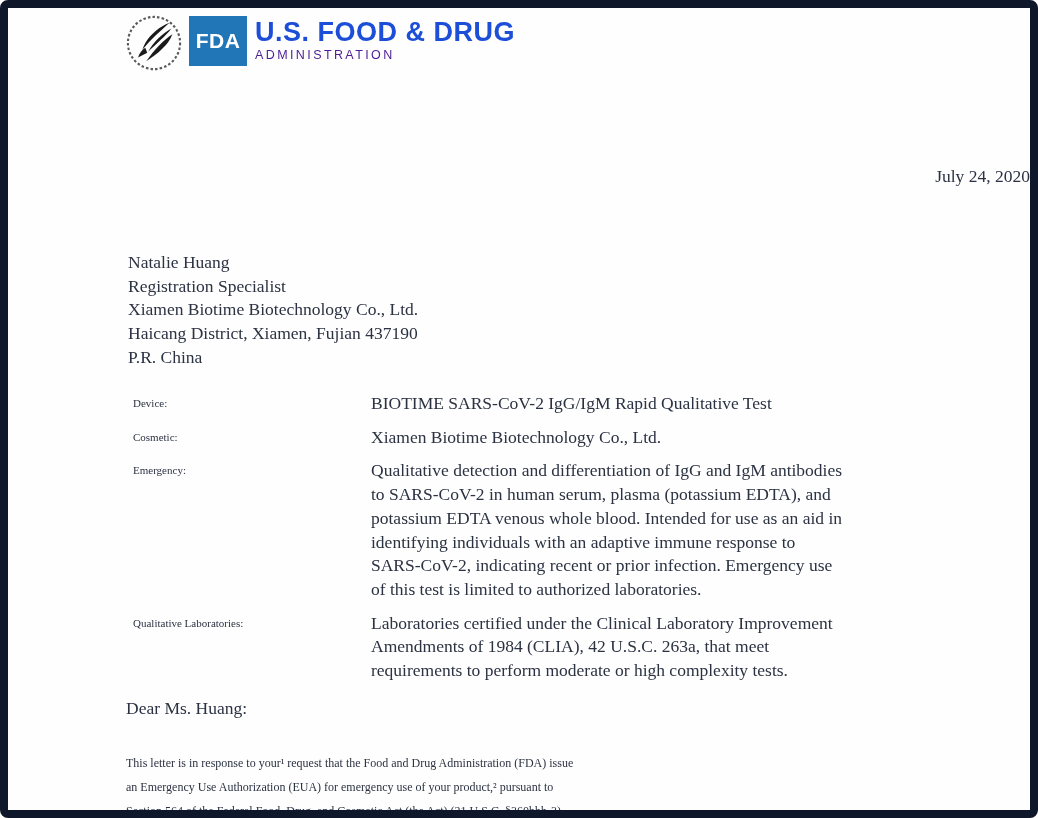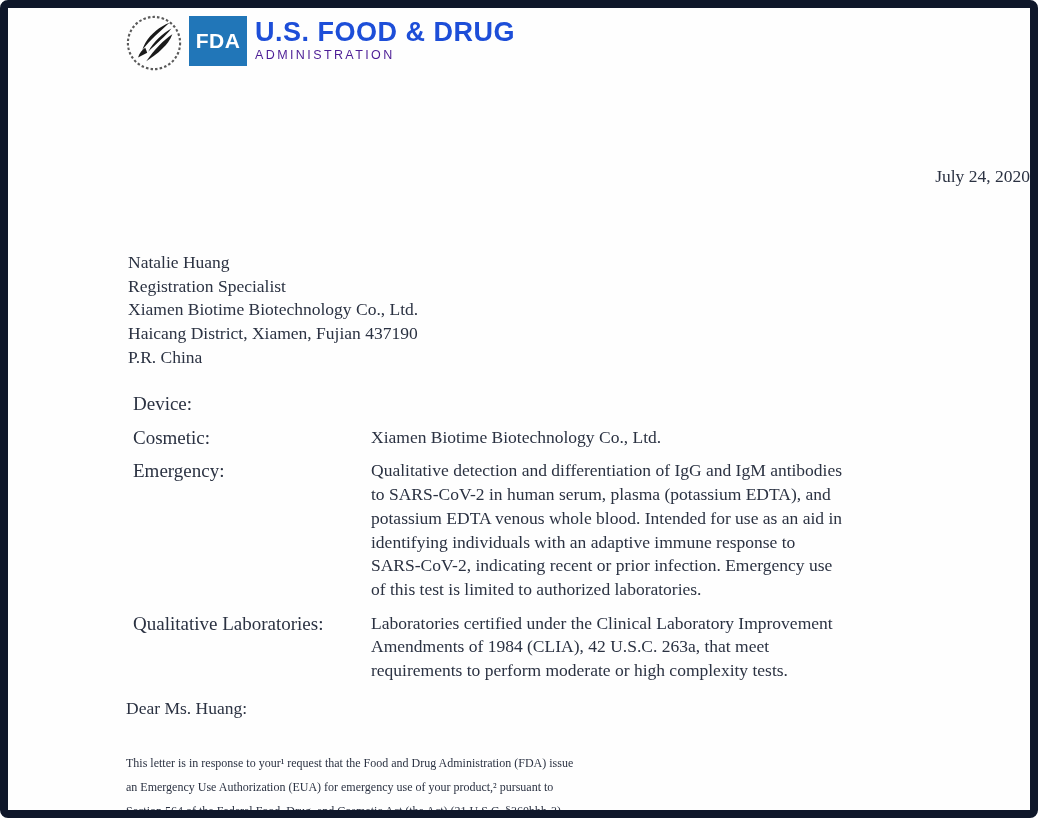--- a/index.html
+++ b/index.html
@@ -72,21 +72,21 @@
   }
   .info-table {
     position: absolute;
     top: 384px; left: 125px;
     width: 800px;
   }
   .info-row { display: flex; margin-bottom: 10px; }
   .info-label {
     width: 238px;
     flex: 0 0 238px;
-    font-size: 19px;
+    font-size: 11px;
     line-height: 23.7px;
   }
   .info-value {
     width: 560px;
     font-size: 17.5px;
     line-height: 23.7px;
     white-space: pre-line;
   }
   .salutation {
     position: absolute;
@@ -128,20 +128,21 @@
 
   <div class="address">Natalie Huang
 Registration Specialist
 Xiamen Biotime Biotechnology Co., Ltd.
 Haicang District, Xiamen, Fujian 437190
 P.R. China</div>
 
   <div class="info-table">
     <div class="info-row">
       <div class="info-label">Device:</div>
+      <div class="info-value">BIOTIME SARS-CoV-2 IgG/IgM Rapid Qualitative Test</div>
     </div>
     <div class="info-row">
       <div class="info-label">Cosmetic:</div>
       <div class="info-value">Xiamen Biotime Biotechnology Co., Ltd.</div>
     </div>
     <div class="info-row">
       <div class="info-label">Emergency:</div>
       <div class="info-value">Qualitative detection and differentiation of IgG and IgM antibodies
 to SARS-CoV-2 in human serum, plasma (potassium EDTA), and
 potassium EDTA venous whole blood. Intended for use as an aid in

